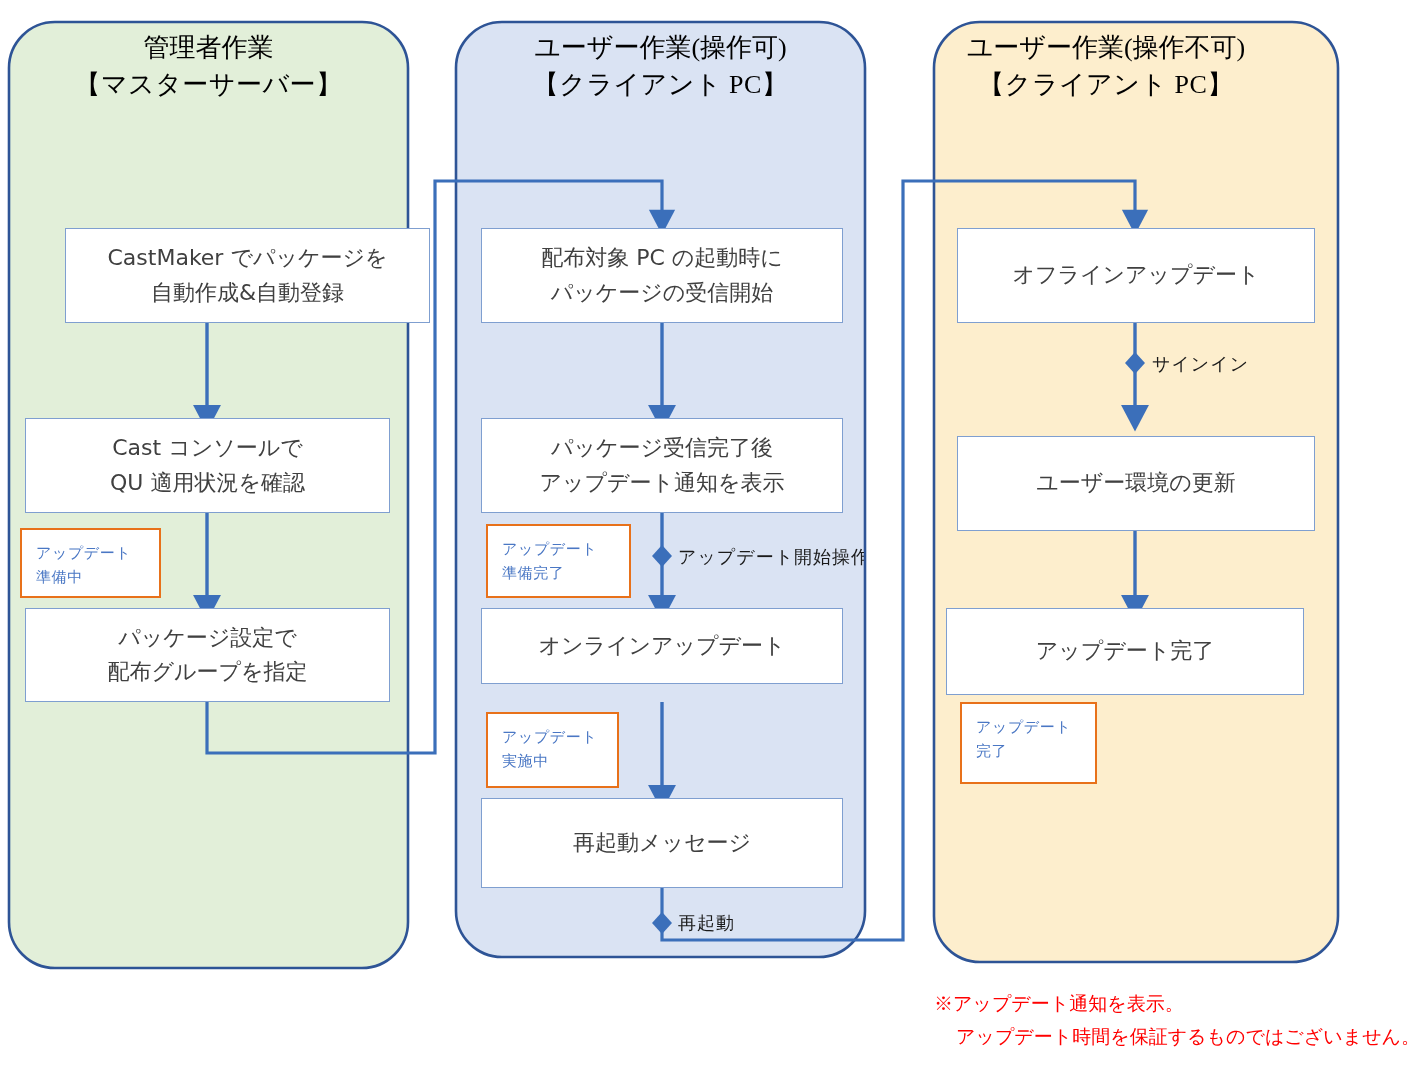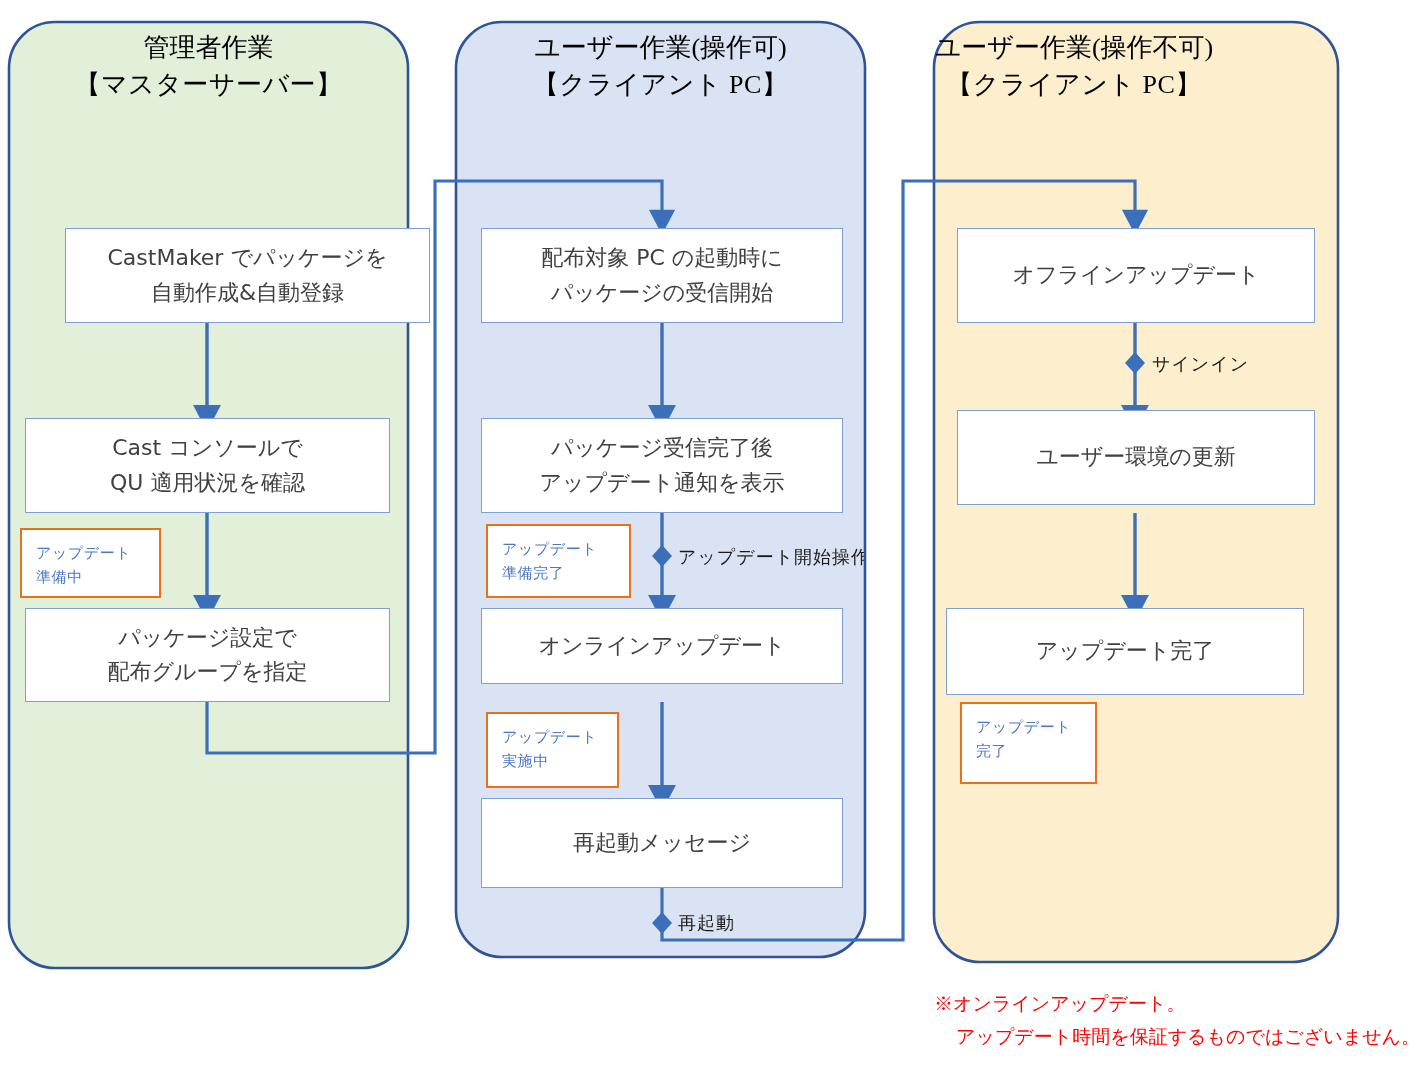--- a/index.html
+++ b/index.html
@@ -115,21 +115,21 @@
 </svg>
 
 <div class="lane-title" style="left:9px; width:399px; top:30px;">
   <span class="l1">管理者作業</span>
   <span class="l2">【マスターサーバー】</span>
 </div>
 <div class="lane-title" style="left:456px; width:409px; top:30px;">
   <span class="l1">ユーザー作業(操作可)</span>
   <span class="l2">【クライアント PC】</span>
 </div>
-<div class="lane-title" style="left:902px; width:344px; top:30px;font-family:Liberation Serif, serif;">
+<div class="lane-title" style="left:934px; width:344px; top:30px;font-family:Liberation Serif, serif;">
   <span class="l1">ユーザー作業(操作不可)</span>
   <span class="l2">【クライアント PC】</span>
 </div>
 
 <div class="node" style="left:25px; top:228px; width:365px; height:95px;margin-left:40px;">
   <span>CastMaker でパッケージを</span>
   <span>自動作成&amp;自動登録</span>
 </div>
 <div class="node" style="left:25px; top:418px; width:365px; height:95px;">
   <span>Cast コンソールで</span>
@@ -165,28 +165,28 @@
 <div class="badge" style="left:486px; top:712px; width:133px; height:76px;">
   <span>アップデート</span>
   <span>実施中</span>
 </div>
 <div class="edge-label" style="left:678px; top:545px; max-width:186px; overflow:hidden;">アップデート開始操作</div>
 <div class="edge-label" style="left:678px; top:911px;">再起動</div>
 
 <div class="node" style="left:957px; top:228px; width:358px; height:95px;">
   <span>オフラインアップデート</span>
 </div>
-<div class="node" style="left:957px; top:410px; width:358px; height:95px;">
+<div class="node" style="left:957px; top:436px; width:358px; height:95px;">
   <span>ユーザー環境の更新</span>
 </div>
 <div class="node" style="left:946px; top:608px; width:358px; height:87px;">
   <span>アップデート完了</span>
 </div>
 <div class="badge" style="left:960px; top:702px; width:137px; height:82px;">
   <span>アップデート</span>
   <span>完了</span>
 </div>
 <div class="edge-label" style="left:1152px; top:352px;text-align:center;">サインイン</div>
 
 <div class="footnote" style="left:934px; top:988px;">
-  <span>※オンラインアップデート。</span>
+  <span>※アップデート通知を表示。</span>
   <span class="indent">アップデート時間を保証するものではございません。</span>
 </div>
 
 </body></html>

